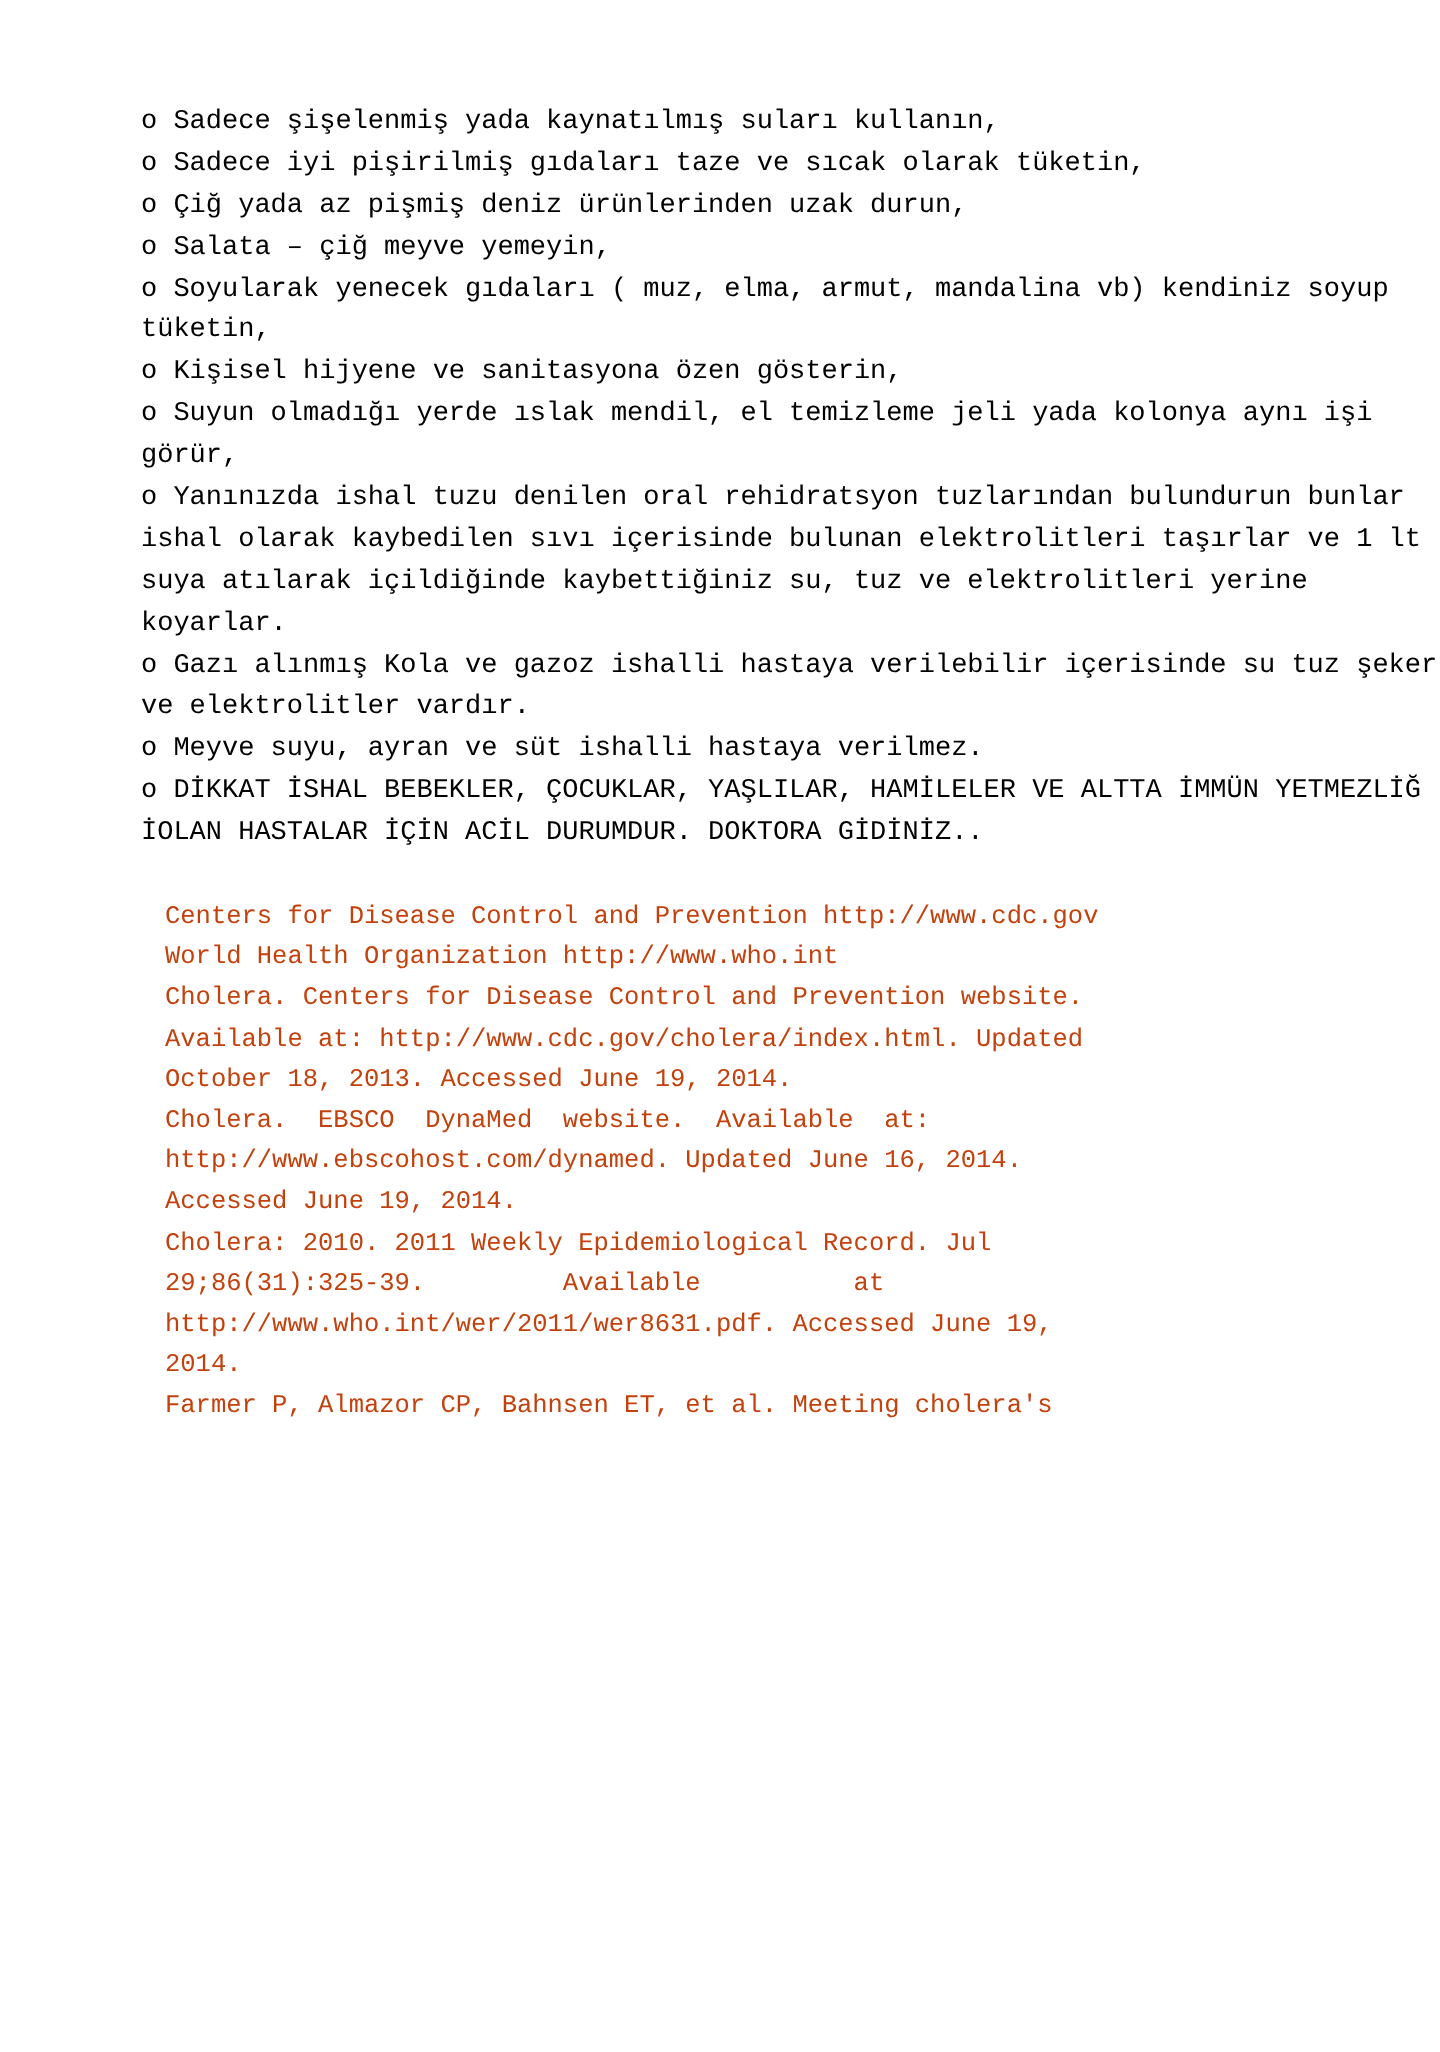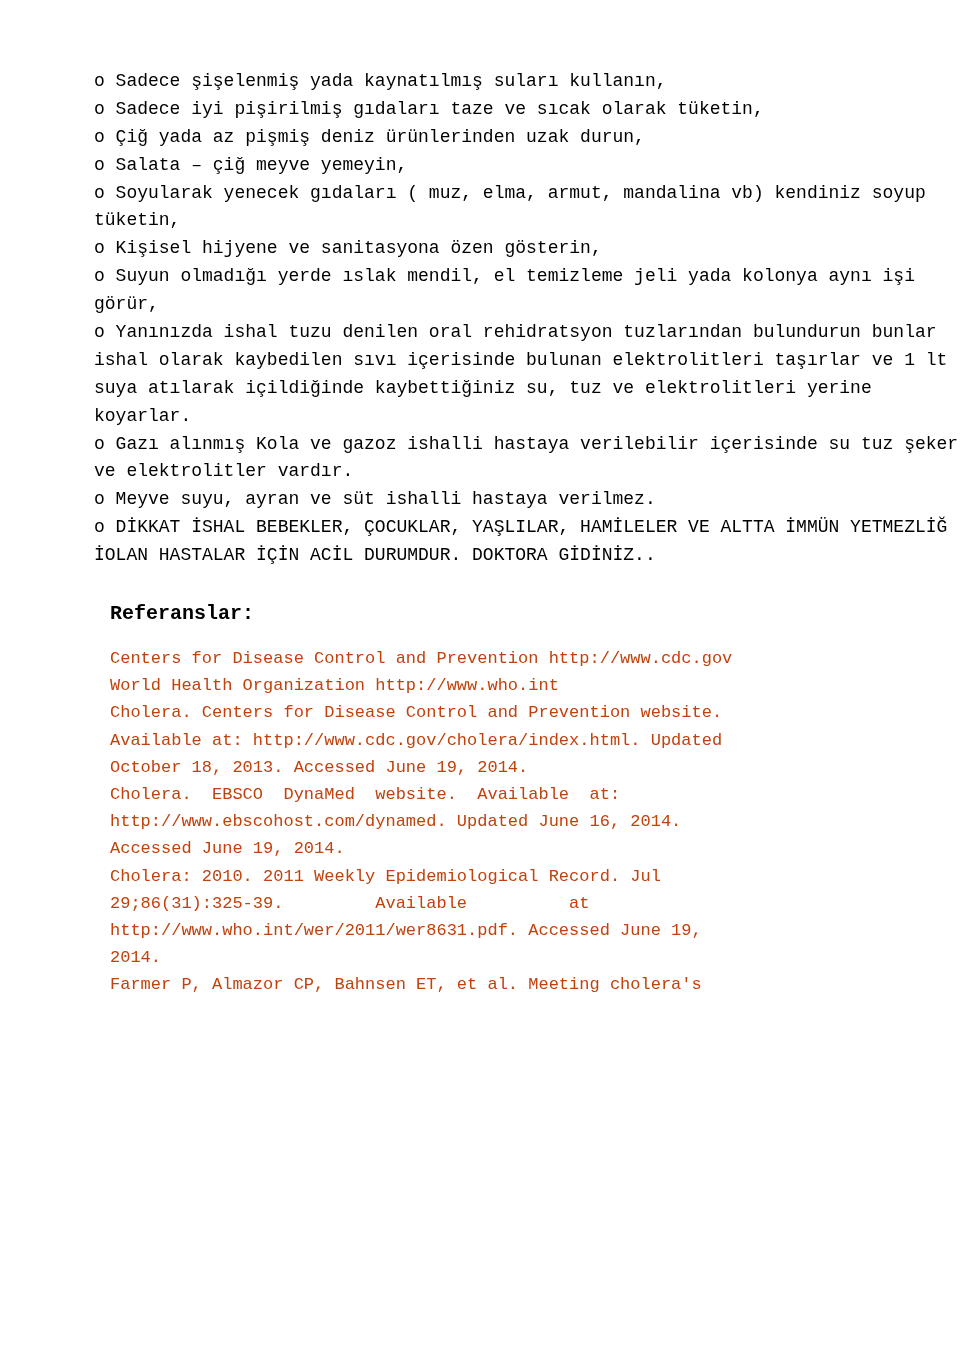--- a/index.html
+++ b/index.html
@@ -64,21 +64,20 @@
 o Salata – çiğ meyve yemeyin,
 o Soyularak yenecek gıdaları ( muz, elma, armut, mandalina vb) kendiniz soyup tüketin,
 o Kişisel hijyene ve sanitasyona özen gösterin,
 o Suyun olmadığı yerde ıslak mendil, el temizleme jeli yada kolonya aynı işi görür,
 o Yanınızda ishal tuzu denilen oral rehidratsyon tuzlarından bulundurun bunlar ishal olarak kaybedilen sıvı içerisinde bulunan elektrolitleri taşırlar ve 1 lt suya atılarak içildiğinde kaybettiğiniz su, tuz ve elektrolitleri yerine koyarlar.
 o Gazı alınmış Kola ve gazoz ishalli hastaya verilebilir içerisinde su tuz şeker ve elektrolitler vardır.
 o Meyve suyu, ayran ve süt ishalli hastaya verilmez.
 o DİKKAT İSHAL BEBEKLER, ÇOCUKLAR, YAŞLILAR, HAMİLELER VE ALTTA İMMÜN YETMEZLİĞ İOLAN HASTALAR İÇİN ACİL DURUMDUR. DOKTORA GİDİNİZ..</div>
 
   <div class="section-referanslar">
-    <div class="referanslar-title">Referanslar:</div>
     <div class="references-text">Centers for Disease Control and Prevention http://www.cdc.gov
 World Health Organization http://www.who.int
 Cholera. Centers for Disease Control and Prevention website.
 Available at: http://www.cdc.gov/cholera/index.html. Updated
 October 18, 2013. Accessed June 19, 2014.
 Cholera.  EBSCO  DynaMed  website.  Available  at:
 http://www.ebscohost.com/dynamed. Updated June 16, 2014.
 Accessed June 19, 2014.
 Cholera: 2010. 2011 Weekly Epidemiological Record. Jul
 29;86(31):325-39.         Available          at

